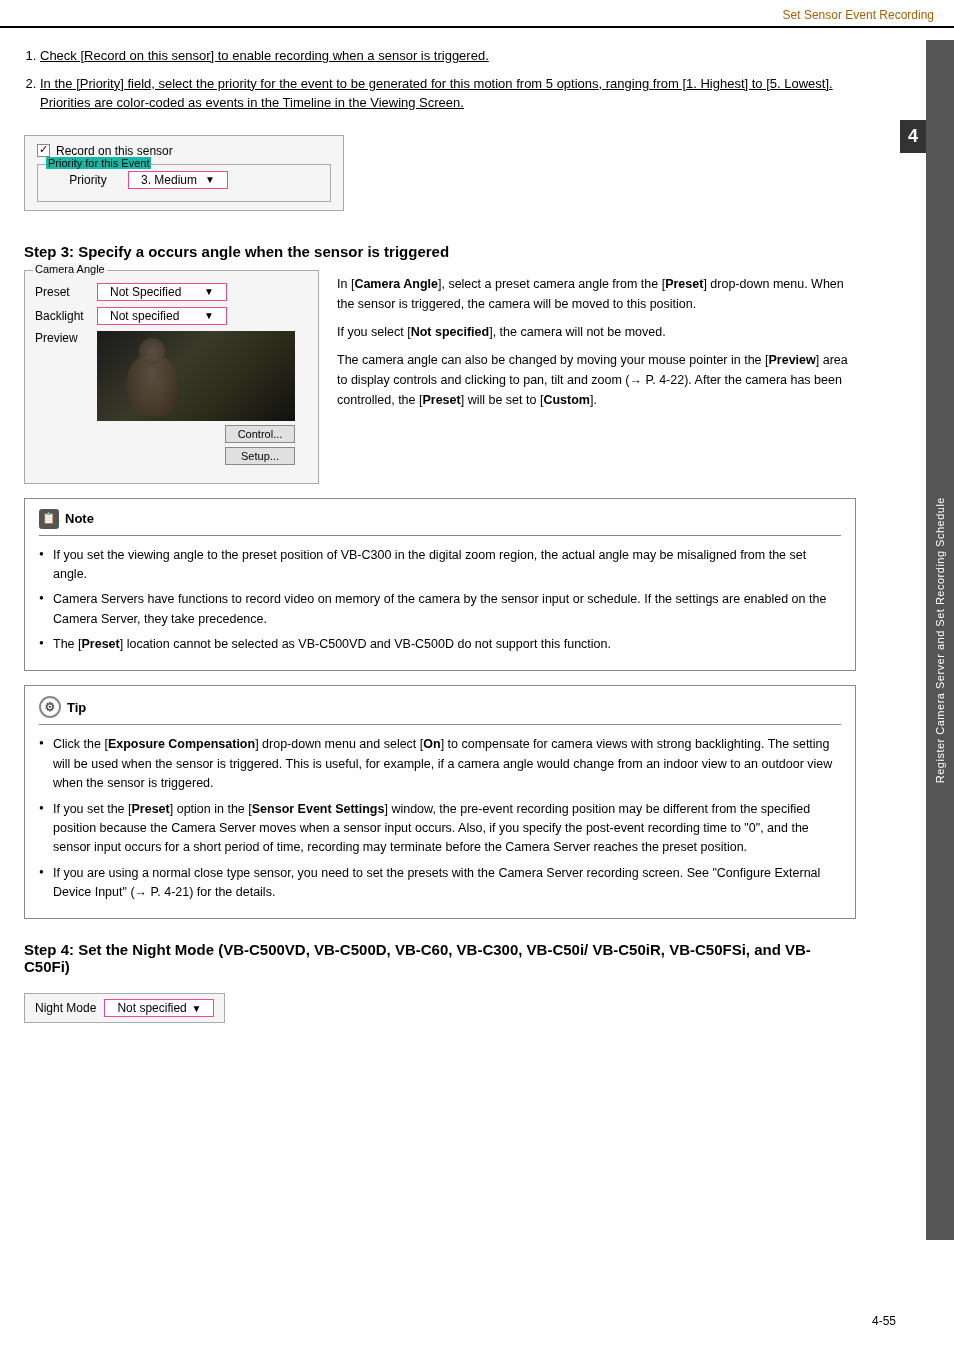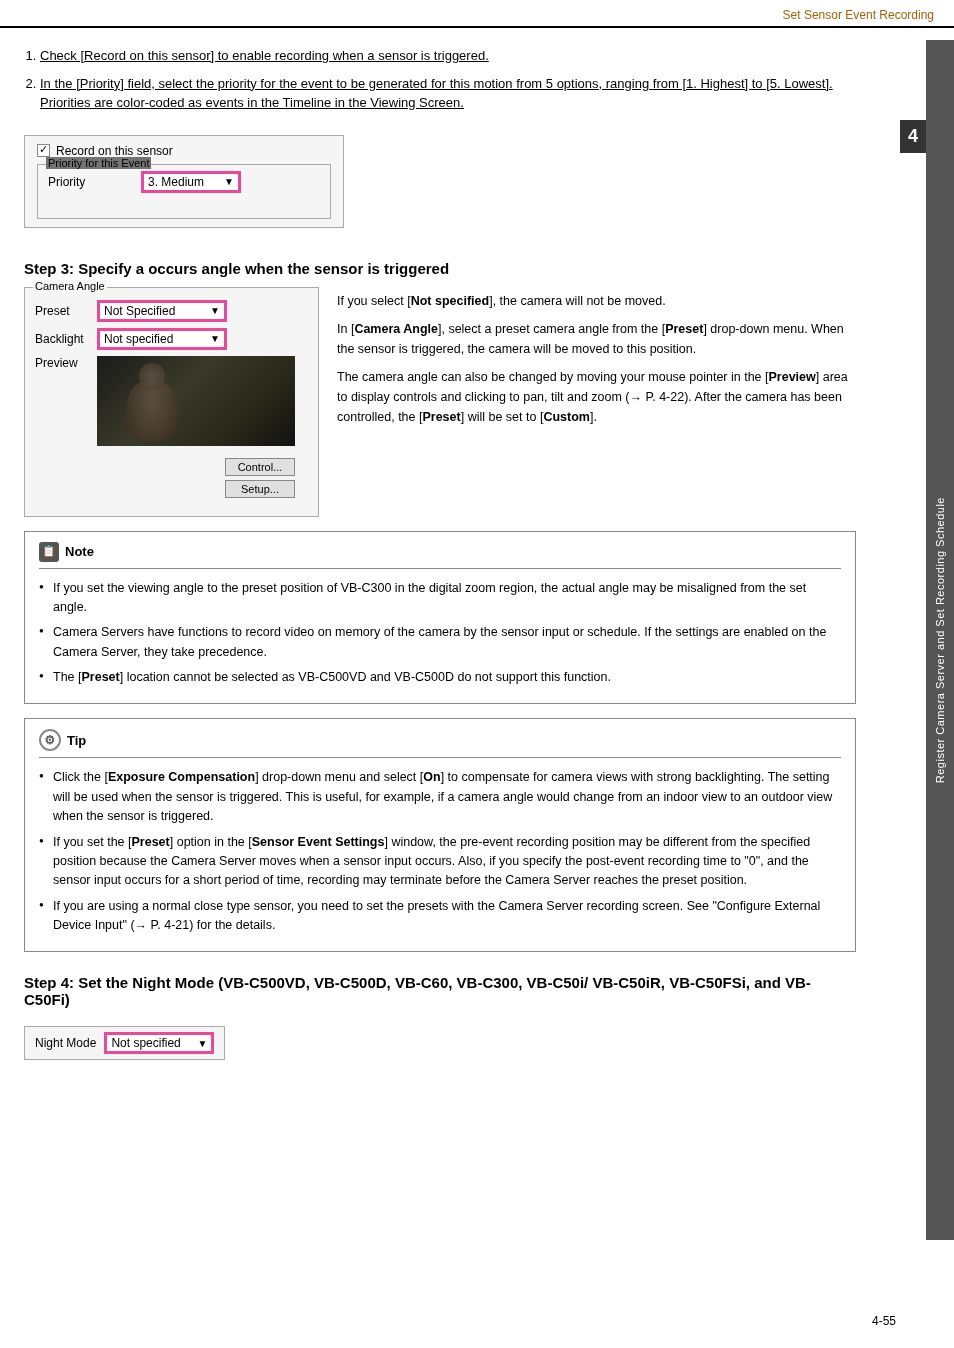--- a/index.html
+++ b/index.html
@@ -72,27 +72,27 @@
       margin-bottom: 8px;
       line-height: 1.5;
     }
     .ui-box {
       border: 1px solid #aaa;
       padding: 8px 12px;
       display: inline-block;
       margin: 10px 0;
       background: #f5f5f5;
       min-width: 320px;
+      text-align: center;
     }
     .ui-row {
       display: flex;
       align-items: center;
-      margin-bottom: 17px;
-      font-size: 12px;
-      gap: 13px;
+      margin-bottom: 4px;
+      font-size: 12px;
     }
     .ui-label {
       min-width: 80px;
       font-size: 12px;
     }
     .ui-checkbox-row {
       display: flex;
       align-items: center;
       margin-bottom: 6px;
       font-size: 12px;
@@ -116,29 +116,29 @@
     .ui-group-box {
       border: 1px solid #aaa;
       padding: 6px 10px 8px 10px;
       margin-top: 4px;
       position: relative;
     }
     .ui-group-label {
       position: absolute;
       top: -8px;
       left: 8px;
-      background: #737373;
+      background: #14b8a6;
       font-size: 11px;
       padding: 0 2px;
     }
     .ui-select {
-      border: 3px solid #ec4899;
+      border: 1px solid #ec4899;
       background: #fff;
       font-size: 12px;
-      padding: 1px 4px;
+      padding: 1px 12px;
       min-width: 100px;
       display: inline-flex;
       align-items: center;
       justify-content: space-between;
     }
     .ui-select-arrow {
       font-size: 10px;
       margin-left: 4px;
     }
     
@@ -369,41 +369,41 @@
           <div class="cam-row">
             <span class="cam-label">Backlight</span>
             <div class="ui-select" style="min-width:130px;">
               <span>Not specified</span>
               <span class="ui-select-arrow">▼</span>
             </div>
           </div>
 
           <div class="cam-row" style="align-items:flex-start;">
             <span class="cam-label">Preview</span>
-            <div style="display:flex;flex-direction:column;gap:8px;">
+            <div style="display:flex;flex-direction:column;gap:0;">
               <div class="preview-area">
                 <div class="preview-img">
                   <div class="preview-person"></div>
                 </div>
               </div>
               <div style="display:flex;flex-direction:column;align-items:flex-end;margin-top:4px;">
                 <button class="btn-small">Control...</button>
                 <button class="btn-small">Setup...</button>
               </div>
             </div>
           </div>
         </div>
       </div>
 
       <div class="camera-angle-right">
         <p style="margin-bottom:8px;">
-          If you select [<span class="bold-bracket">Not specified</span>], the camera will not be moved.
+          In [<span class="bold-bracket">Camera Angle</span>], select a preset camera angle from the [<span class="bold-bracket">Preset</span>] drop-down menu. When the sensor is triggered, the camera will be moved to this position.
         </p>
         <p style="margin-bottom:8px;">
-          In [<span class="bold-bracket">Camera Angle</span>], select a preset camera angle from the [<span class="bold-bracket">Preset</span>] drop-down menu. When the sensor is triggered, the camera will be moved to this position.
+          If you select [<span class="bold-bracket">Not specified</span>], the camera will not be moved.
         </p>
         <p>
           The camera angle can also be changed by moving your mouse pointer in the [<span class="bold-bracket">Preview</span>] area to display controls and clicking to pan, tilt and zoom (→ P. 4-22). After the camera has been controlled, the [<span class="bold-bracket">Preset</span>] will be set to [<span class="bold-bracket">Custom</span>].
         </p>
       </div>
     </div>
 
     <div class="note-box">
       <div class="note-title">
         <span class="note-icon">📋</span>

